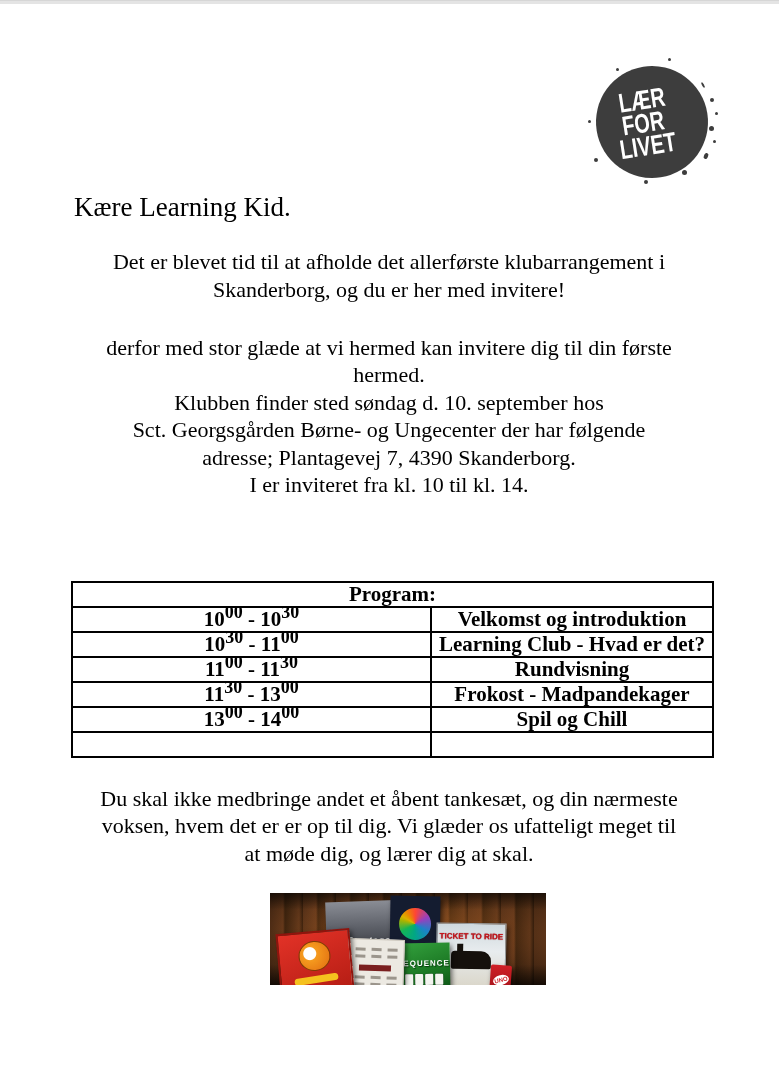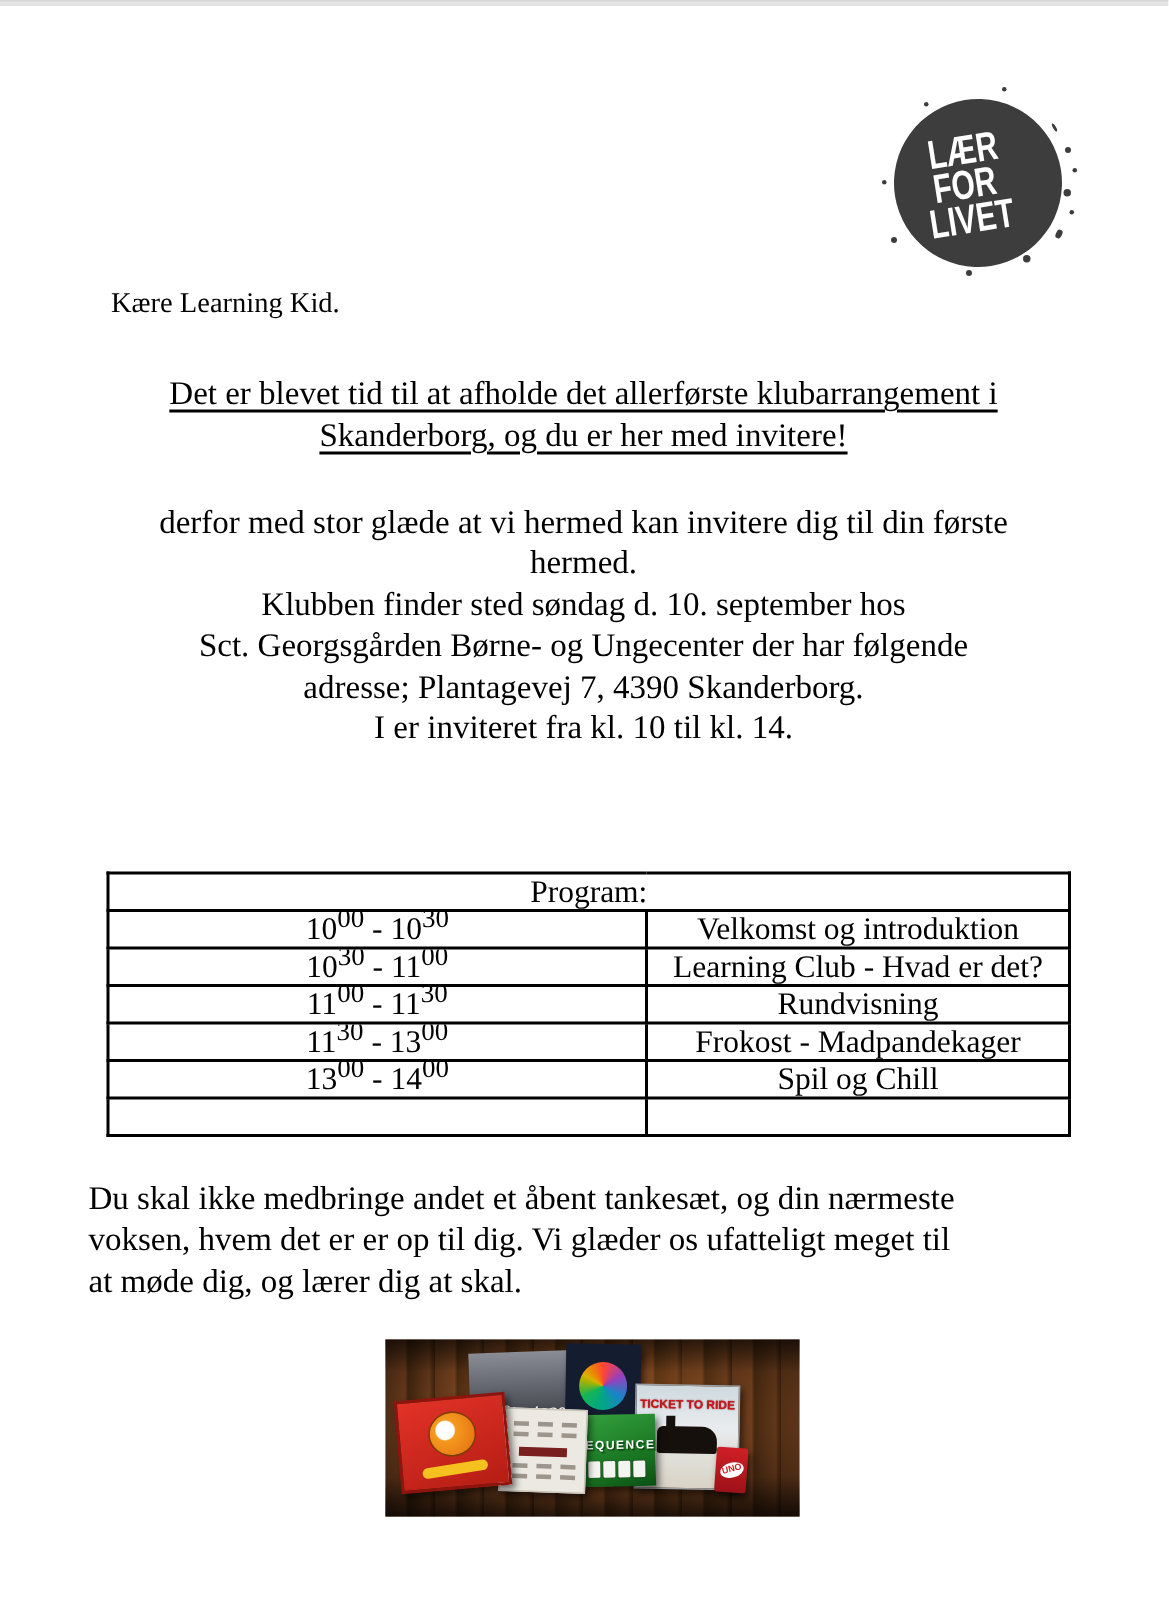--- a/index.html
+++ b/index.html
@@ -32,50 +32,50 @@
   .s5{left:118px;top:95px;width:4px;height:6px;border-radius:40%;transform:rotate(25deg);}
   .s6{left:82px;top:0px;width:3px;height:3px;}
   .s7{left:30px;top:10px;width:3px;height:3px;}
   .s8{left:2px;top:62px;width:3px;height:3px;}
   .s9{left:8px;top:100px;width:4px;height:4px;}
   .s10{left:58px;top:122px;width:4px;height:4px;}
   .s11{left:96px;top:112px;width:5px;height:5px;}
   .s12{left:116px;top:24px;width:2px;height:6px;transform:rotate(-30deg);}
 
   
-  .salutation{position:absolute;left:74px;top:192px;font-size:19px;}
+  .salutation{position:absolute;left:74px;top:192px;font-size:27px;}
   .heading{
     position:absolute;left:59px;top:248px;width:660px;text-align:center;
     font-size:22px;line-height:27.5px;
   }
-  .heading .line{text-decoration:underline;text-decoration-thickness:1.5px;text-underline-offset:4px;}
+  .heading .line{text-decoration-thickness:1.5px;text-underline-offset:4px;}
   .intro{
     position:absolute;left:59px;top:334px;width:660px;text-align:center;
     font-size:22px;line-height:27.4px;
   }
   .closing{
-    position:absolute;left:59px;top:785px;width:660px;text-align:left;
+    position:absolute;left:59px;top:785px;width:660px;text-align:center;
     font-size:22px;line-height:27.4px;
   }
 
   
   table.program{
     position:absolute;left:71px;top:581px;width:641px;
     border-collapse:collapse;table-layout:fixed;font-size:21px;
   }
   table.program td,table.program th{
-    border:2px solid #000;padding:0;text-align:center;font-weight:normal;
+    border:2px solid #000;padding:0;text-align:center;font-weight:bold;
     height:23px;line-height:23px;overflow:hidden;white-space:nowrap;
   }
   table.program .time sup{font-size:18px;line-height:0;}
   col.c1{width:359px;} col.c2{width:282px;}
 
   
   .games-photo{
-    position:absolute;left:257px;top:893px;width:276px;height:118px;overflow:hidden;
+    position:absolute;left:270px;top:893px;width:276px;height:92px;overflow:hidden;
     background:
       linear-gradient(180deg,rgba(0,0,0,.55),rgba(0,0,0,0) 18%,rgba(0,0,0,0) 78%,rgba(0,0,0,.6)),
       radial-gradient(ellipse at 50% 45%,rgba(200,115,40,.5),rgba(0,0,0,0) 60%,rgba(0,0,0,.5) 100%),
       repeating-linear-gradient(90deg,#5a3318 0px,#6b3c1c 13px,#42260f 15px,#63381a 29px,#381f0c 33px);
   }
   .gbox{position:absolute;box-sizing:border-box;box-shadow:2px 3px 5px rgba(0,0,0,.55);
     font-family:"Liberation Sans","DejaVu Sans",sans-serif;}
   .g-stratego{left:56px;top:8px;width:84px;height:48px;z-index:1;transform:rotate(-2deg);
     background:linear-gradient(180deg,#8a8d95 0%,#5d6068 55%,#3c3e44 100%);
     display:flex;align-items:flex-end;justify-content:center;}

